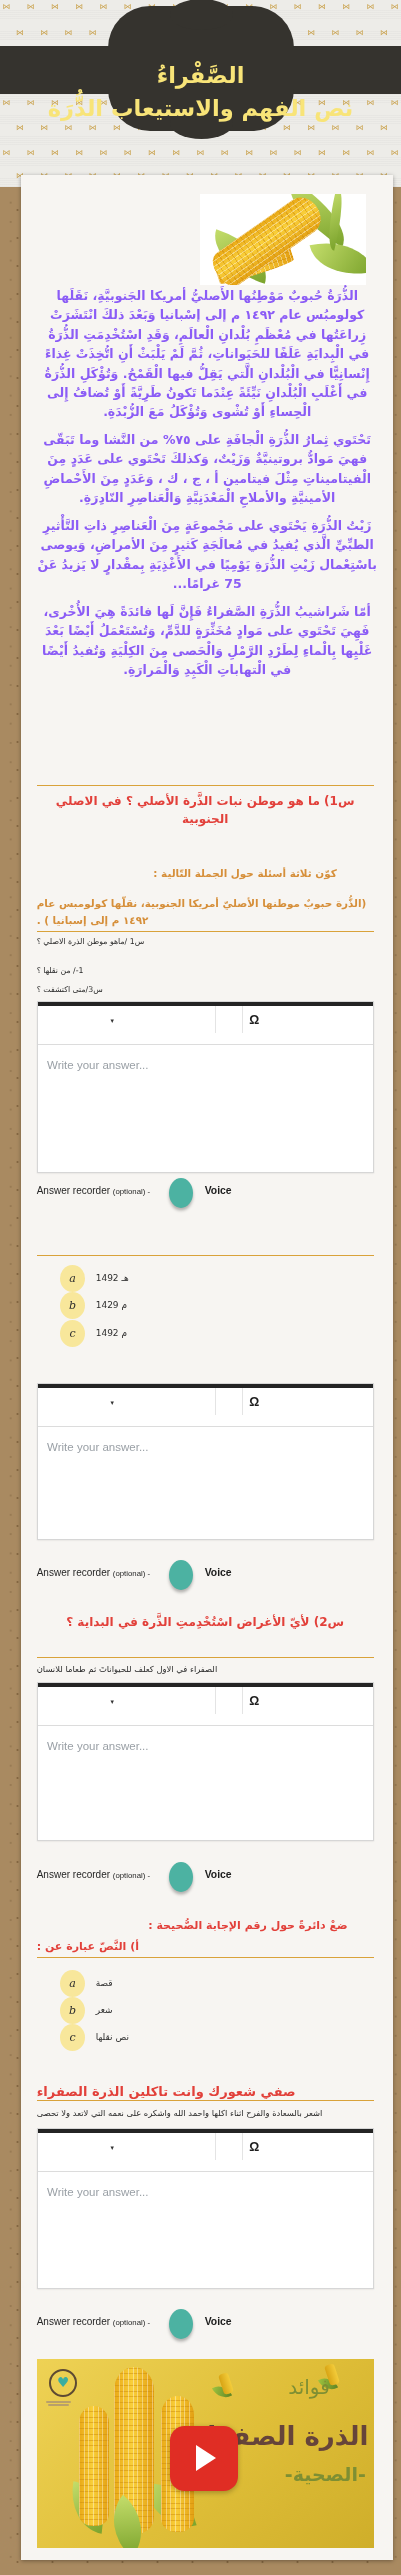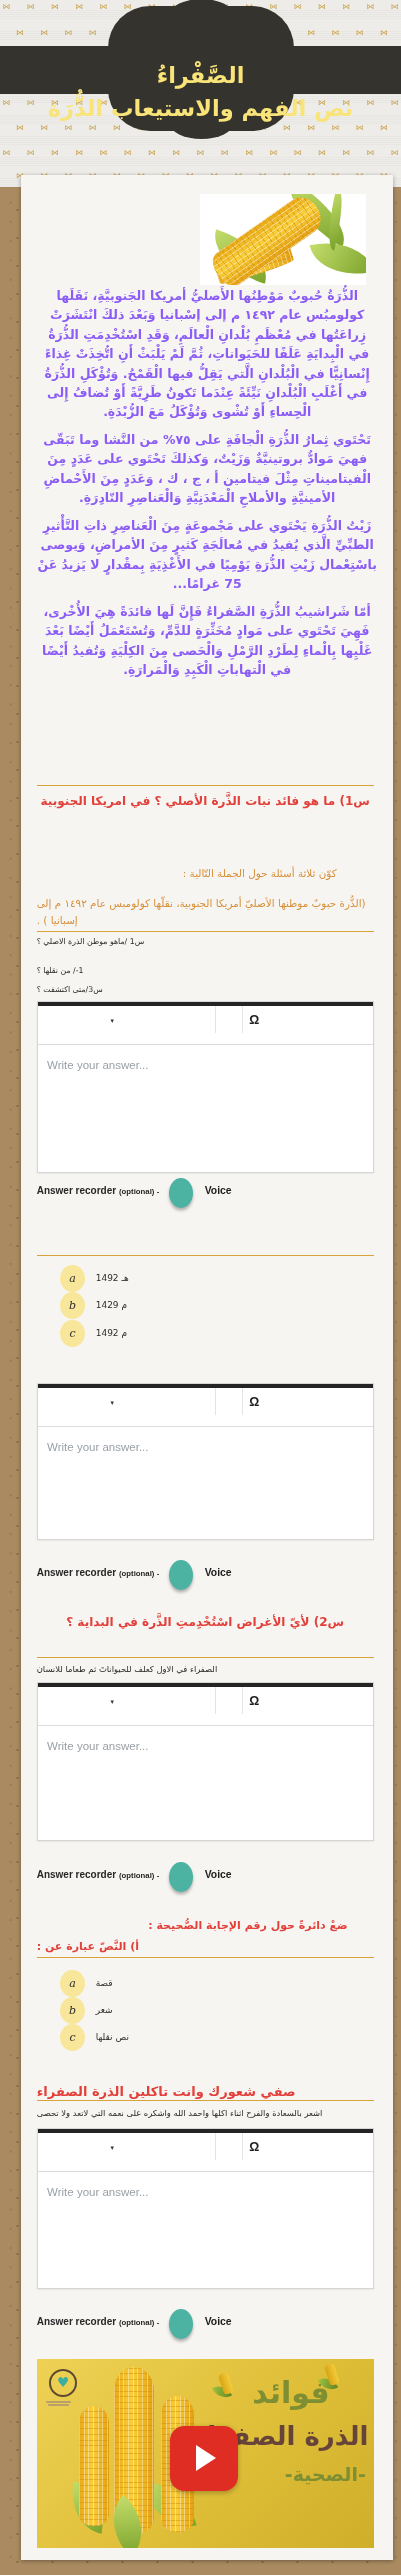--- a/index.html
+++ b/index.html
@@ -39,63 +39,63 @@
         border-radius:50% 50% 45% 45% / 14% 14% 10% 10%;}
   .leaf{position:absolute;background:linear-gradient(135deg,#c4dd6b,#7ba32c);border-radius:0 100% 0 100%;}
 
   
   .passage{position:absolute;left:15.7px;top:111px;width:341px;direction:rtl;text-align:center;
         font-weight:bold;font-size:12.5px;line-height:1.55;color:#8b5cf6;}
   .passage p{margin:0 0 8.4px;}
 
   .div-line{position:absolute;left:15.7px;width:337px;height:1px;background:#d9a23a;}
   .q-red{position:absolute;left:15.7px;width:337px;direction:rtl;color:#e2403a;font-weight:bold;font-size:12px;line-height:1.5;}
-  .q-orange{position:absolute;left:15.7px;width:337px;direction:rtl;color:#d68f3a;font-weight:normal;font-size:10.4px;line-height:1.6;}
+  .q-orange{position:absolute;left:15.7px;width:337px;direction:rtl;color:#d68f3a;font-weight:bold;font-size:10.4px;line-height:1.6;}
   .t-center{text-align:center;} .t-right{text-align:right;} .t-left{text-align:left;}
   .stu{position:absolute;left:15.7px;width:337px;direction:rtl;text-align:left;font-size:7.8px;color:#2a2a2a;}
 
   
   .editor{position:absolute;left:15.7px;width:337px;background:#fff;border:0.5px solid #d6d6d6;box-sizing:border-box;
         box-shadow:0 0.5px 1.6px rgba(0,0,0,.1);}
   .ed-bar{height:3.7px;background:#242424;}
   .ed-toolbar{position:relative;height:38px;border-bottom:0.5px solid #dcdcdc;}
   .ed-caret{position:absolute;left:64px;top:7.3px;width:21px;height:15.7px;border:0;background:transparent;
         font-size:6.8px;color:#333;cursor:pointer;}
   .ed-vd{position:absolute;top:0;width:0.5px;height:27px;background:#e4e4e4;}
   .ed-omega{position:absolute;left:205px;top:5.2px;width:23px;height:19px;border:0;background:transparent;
         font-size:12.5px;font-weight:bold;color:#1e1e1e;cursor:pointer;}
   .editor textarea{display:block;width:100%;height:calc(100% - 42px);border:0;outline:0;resize:none;
         background:transparent;box-sizing:border-box;padding:14.6px 9.4px;
         font-family:"Liberation Sans",sans-serif;font-size:11.5px;color:#444;}
   .editor textarea::placeholder{color:#9aa0a6;}
 
   
   .recorder{position:absolute;left:15.7px;width:337px;height:31px;font-family:"Liberation Sans",sans-serif;}
-  .rec-label{position:absolute;left:0;top:7.3px;font-weight:bold;font-size:10px;color:#272727;text-align:right;}
+  .rec-label{position:absolute;left:0;top:7.3px;font-weight:normal;font-size:10px;color:#272727;text-align:right;}
   .rec-optional{font-size:7.8px;}
   .rec-circle{position:absolute;left:132px;top:0;width:24px;height:30px;background:#4cb2a2;border-radius:50%;
         border:0;cursor:pointer;box-shadow:0 2.6px 3.1px rgba(0,0,0,.28);}
   .rec-voice{position:absolute;left:168px;top:7.3px;font-weight:bold;font-size:10.4px;color:#1d1d1d;}
 
   
   .opt-row{position:absolute;left:15.7px;width:337px;height:27px;cursor:pointer;}
   .opt-circle{position:absolute;left:23.5px;top:0;width:24.6px;height:27px;background:#f8e79b;border-radius:50%;
         text-align:center;line-height:27px;font-size:11px;color:#2e2e2e;
         font-family:"DejaVu Serif",serif;font-style:italic;}
   .opt-label{position:absolute;left:59px;top:7.8px;font-size:9px;color:#2e2e2e;}
 
   
   .video{position:absolute;left:15.7px;top:2184px;width:337px;height:189px;overflow:hidden;cursor:pointer;
         background:linear-gradient(135deg,#eed255 0%,#dfbe38 55%,#cfae2a 100%);}
   .v-cob{position:absolute;z-index:1;}
   .play{position:absolute;left:133px;top:67px;width:68px;height:65px;background:#e02d24;border:0;
         border-radius:14.6px;z-index:3;cursor:pointer;box-shadow:0 1.6px 5.2px rgba(0,0,0,.25);}
   .play:after{content:"";position:absolute;left:26px;top:19.3px;border-left:20px solid #fff;
         border-top:13px solid transparent;border-bottom:13px solid transparent;}
-  .v-w1{position:absolute;right:44px;top:15.7px;font-size:30px;font-weight:bold;color:#7e8f33;z-index:2;direction:rtl;}
+  .v-w1{position:absolute;right:44px;top:15.7px;font-size:20px;font-weight:normal;color:#7e8f33;z-index:2;direction:rtl;}
   .v-w2{position:absolute;right:5.2px;top:62px;font-size:26px;font-weight:bold;color:#66443a;z-index:2;
         direction:rtl;white-space:nowrap;}
   .v-w3{position:absolute;right:7.8px;top:104px;font-size:19px;font-weight:bold;color:#7e8f33;z-index:2;direction:rtl;}
   .v-logo{position:absolute;left:12.5px;top:10.4px;width:24px;height:24px;border:2.6px solid #5d4a33;border-radius:50%;
         z-index:2;text-align:center;line-height:23px;color:#3aaea0;font-size:13.6px;}
   .v-logo-line{position:absolute;left:9.4px;height:1.6px;background:#b9a06a;border-radius:1px;z-index:2;}
   .mini-cob{position:absolute;width:10.4px;height:21px;z-index:2;
         background:linear-gradient(90deg,#d8a414,#f3cc3a);border-radius:45%/14%;}
   .mini-leaf{position:absolute;background:linear-gradient(135deg,#9ec43f,#5f8424);border-radius:0 100% 0 100%;}
 </style>
@@ -131,21 +131,21 @@
     </div>
 
     <div class="passage">
       <p>الذُّرَةُ حُبوبٌ مَوْطِنُها الأَصليُّ أمريكا الجَنوبيَّةِ، نَقَلَها كولومبُس عام ١٤٩٢ م إلى إسْبانيا وَبَعْدَ ذلكَ انْتَشَرَتْ زِراعَتُها في مُعْظَمِ بُلْدانِ الْعالَمِ، وَقَدِ اسْتُخْدِمَتِ الذُّرَةُ في الْبِدايَةِ عَلَفًا للحَيَواناتِ، ثُمَّ لَمْ يَلْبَثْ أَنِ اتُّخِذَتْ غِذاءً إِنْسانِيًّا في الْبُلْدانِ الَّتي يَقِلُّ فيها الْقَمْحُ. وَتُؤْكَلِ الذُّرَةُ في أَغْلَبِ الْبُلْدانِ نَيِّئَةً عِنْدَما تَكونُ طَرِيَّةً أَوْ تُضافُ إِلى الْحِساءِ أَوْ تُشْوى وَتُؤْكَلُ مَعَ الزُّبْدَةِ.</p>
       <p>تَحْتَوي ثِمارُ الذُّرَةِ الْجافَةِ على ٧٥% من النَّشا وما تَبَقّى فهيَ مَوادٌّ بروتينيَّةٌ وَزَيْتٌ، وَكذلكَ تَحْتَوي على عَدَدٍ مِنَ الْفيتاميناتِ مِثْلَ فيتامين أ ، ج ، ك ، وَعَدَدٍ مِنَ الأَحْماضِ الأمينيَّةِ والأملاحِ الْمَعْدَنِيَّةِ وَالْعَناصِرِ النّادِرَةِ.</p>
       <p>زَيْتُ الذُّرَةِ يَحْتَوي على مَجْموعَةٍ مِنَ الْعَناصِرِ ذاتِ التَّأْثيرِ الطبِّيِّ الَّذي يُفيدُ في مُعالَجَةِ كَثيرٍ مِنَ الأمراضِ، وَيوصى باسْتِعْمال زَيْتِ الذُّرَةِ يَوْمِيًا في الأَغْذِيَةِ بِمقْدارٍ لا يَزيدُ عَنْ 75 غرامًا...</p>
       <p>أمّا شَراشيبُ الذُّرَةِ الصَّفراءُ فَإِنَّ لَها فائدَةً هِيَ الأُخْرى، فَهِيَ تَحْتَوي على مَوادٍ مُخَثِّرَةٍ للدَّمِّ، وَتُسْتَعْمَلُ أَيْضًا بَعْدَ غَلْيِها بِالْماءِ لِطَرْدِ الرَّمْلِ وَالْحَصى مِنَ الكِلْيَةِ وَتُفيدُ أَيْضًا في الْتهاباتِ الْكَبِدِ وَالْمَرارَةِ.</p>
     </div>
 
     <div class="div-line" style="top:610px"></div>
-    <div class="q-red t-center" style="top:617px">س1) ما هو فائد نبات الذَّرة الأصلي ؟ في امريكا الجنوبية</div>
+    <div class="q-red t-center" style="top:617px">س1) ما هو موطن نبات الذَّرة الأصلي ؟ في الاصلي الجنوبية</div>
 
     <div class="q-orange t-right" style="top:690px;padding-right:37px;width:300px">كوّن ثلاثة أسئلة حول الجملة التّالية :</div>
     <div class="q-orange t-left" style="top:720px">(الذُّرة حبوبٌ موطنها الأصليّ أمريكا الجنوبية، نقلّها كولومبس عام ١٤٩٢ م إلى إسبانيا ) .</div>
     <div class="div-line" style="top:756px"></div>
     <div class="stu" style="top:762px">س1 /ماهو موطن الذرة الاصلي ؟</div>
     <div class="stu" style="top:791px">1-/ من نقلها ؟</div>
     <div class="stu" style="top:810px">س3/متى اكتشفت ؟</div>
 
     <div class="editor" style="top:826px;height:172px">
       <div class="ed-bar"></div>

